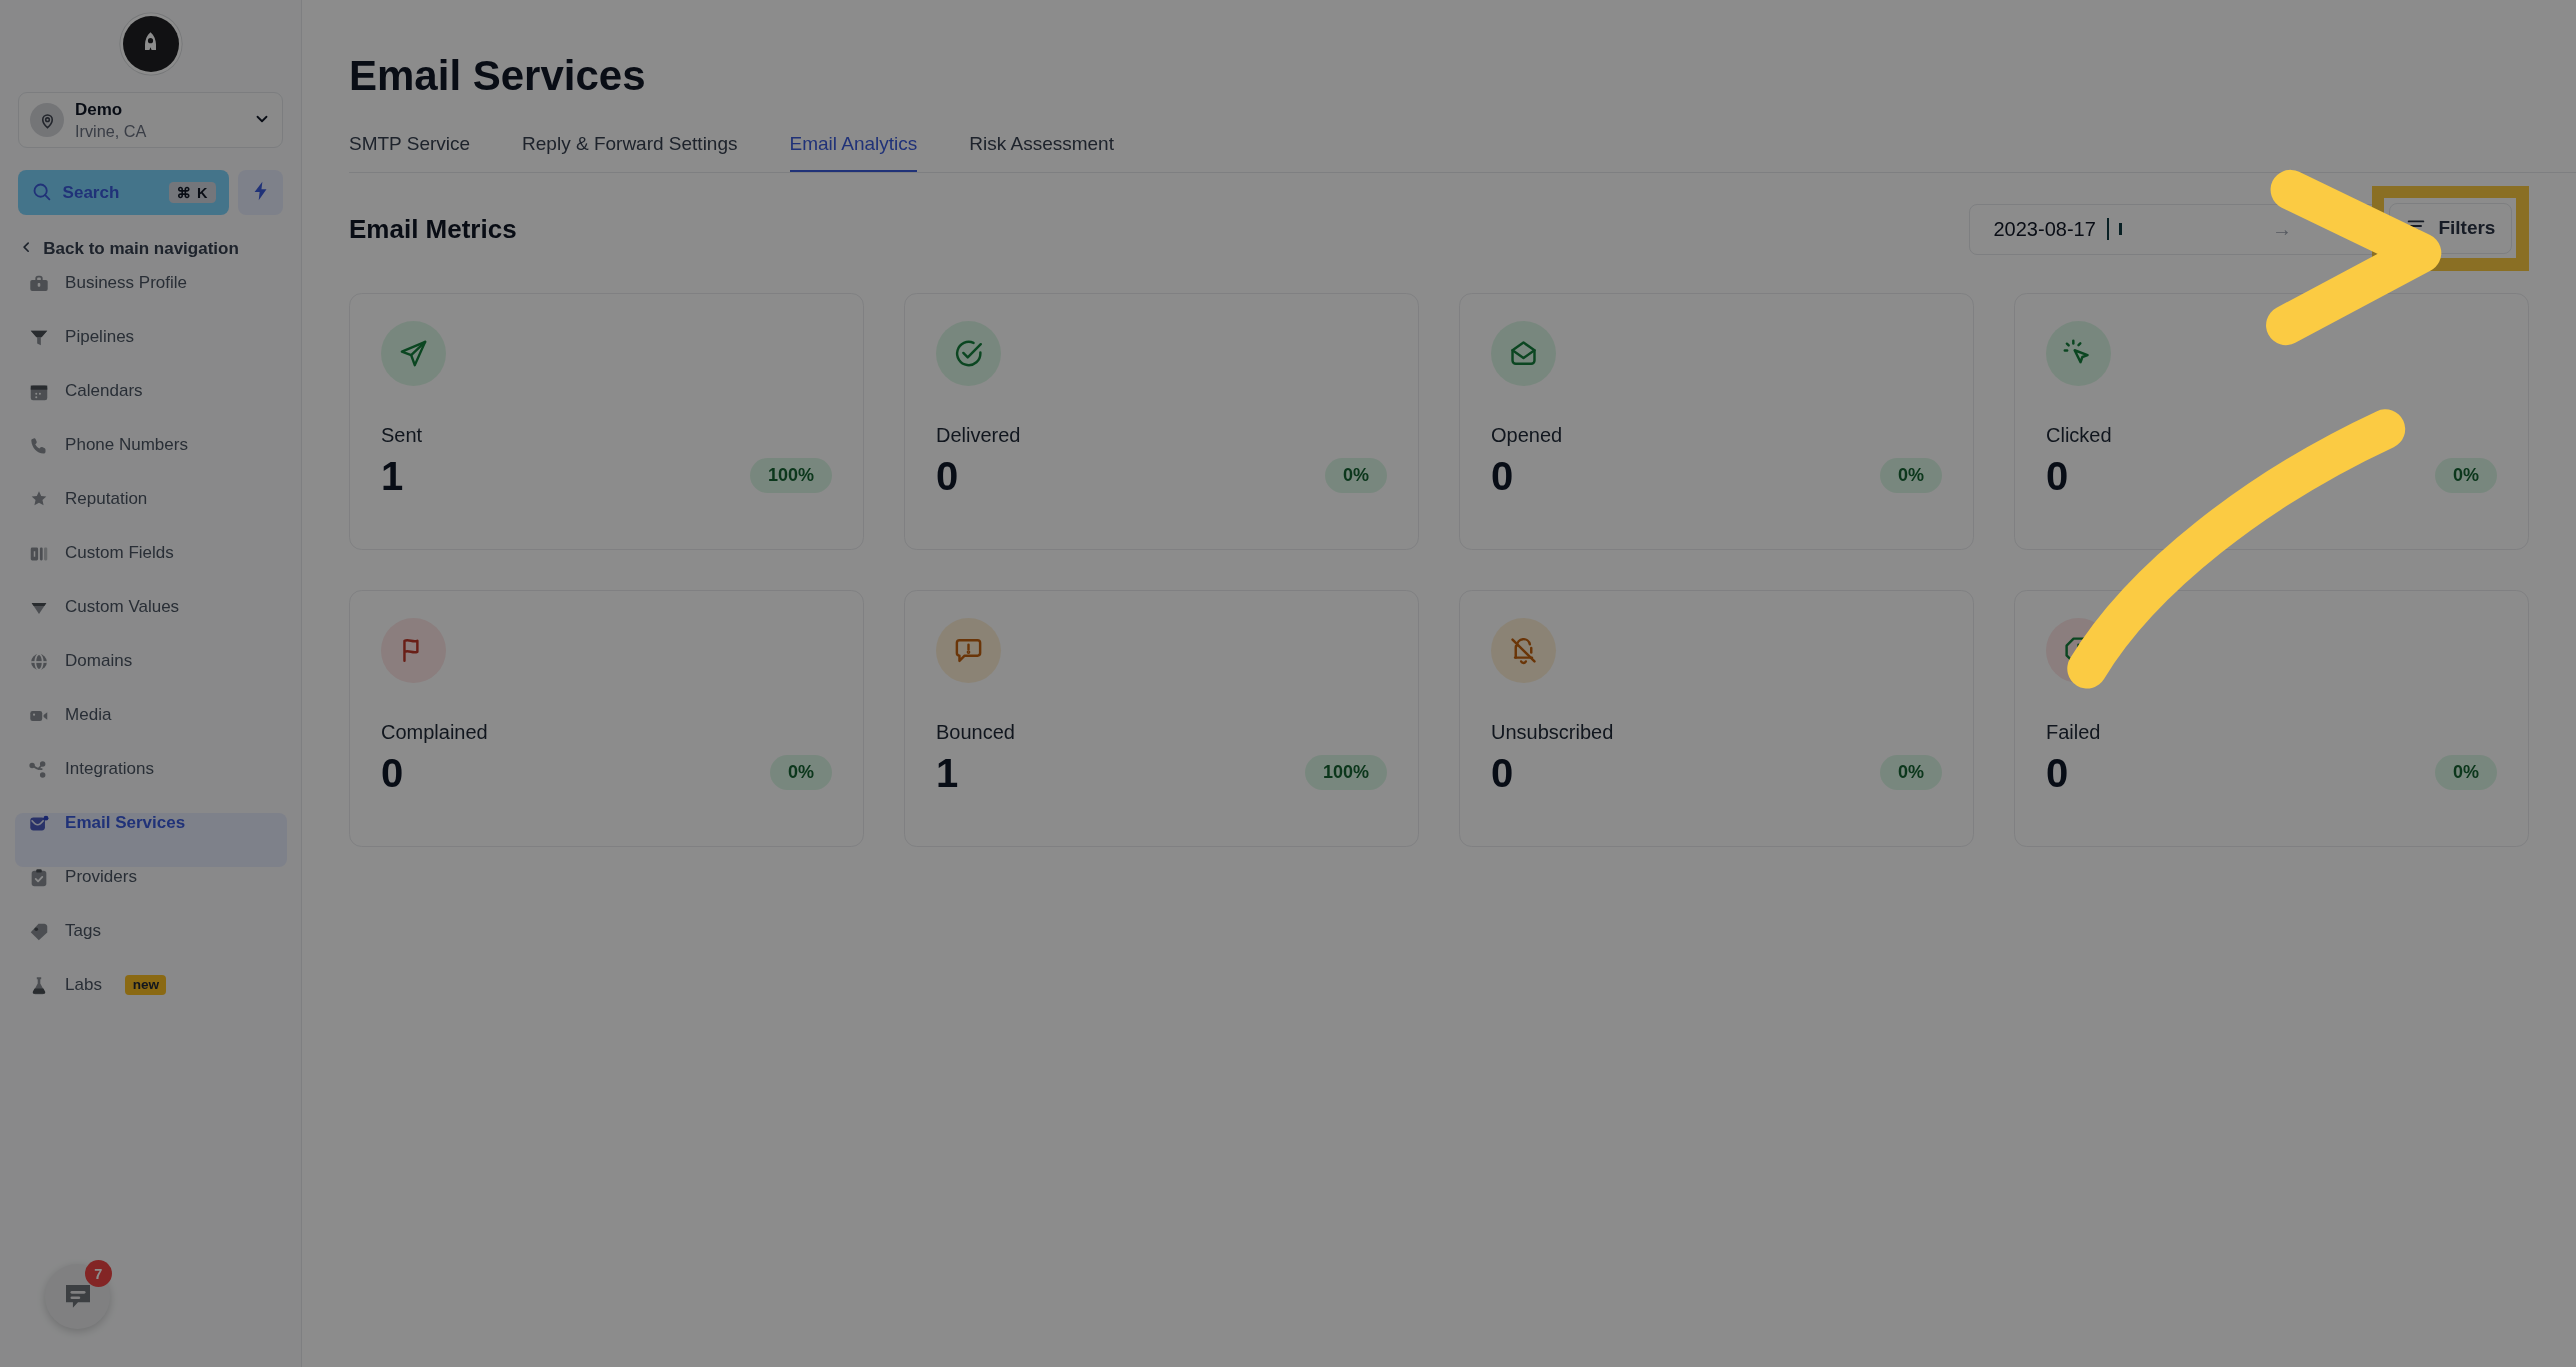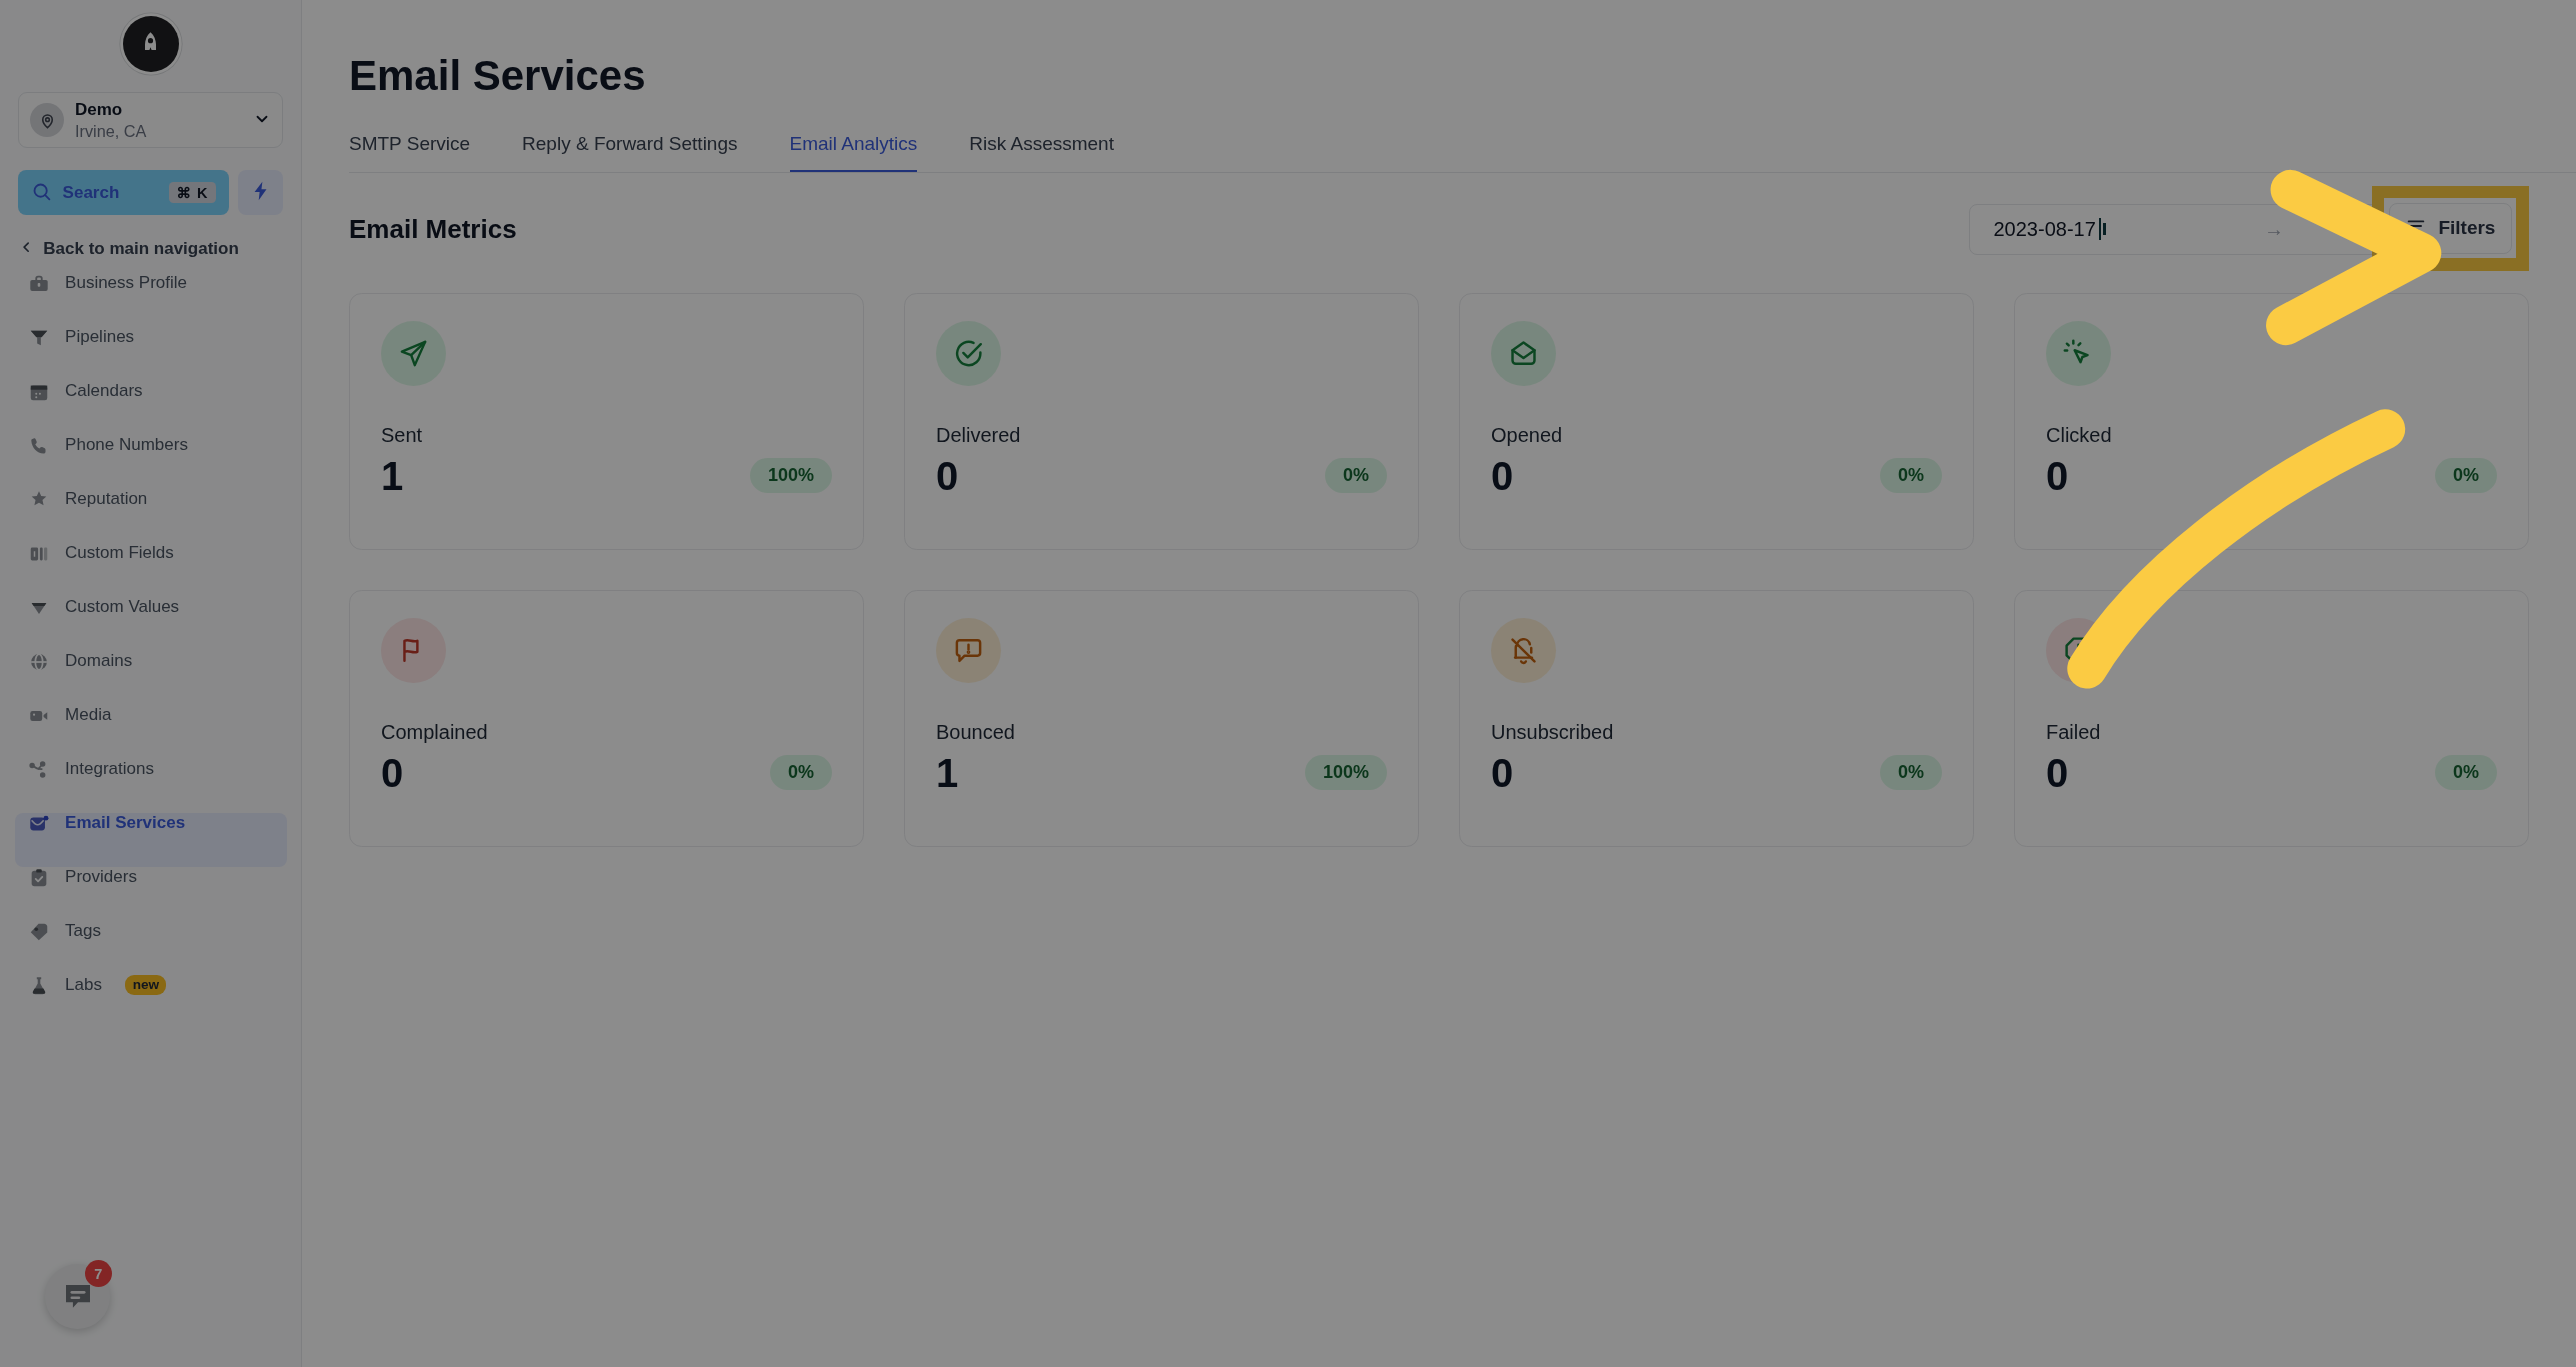--- a/index.html
+++ b/index.html
@@ -75,21 +75,21 @@
   .nav-item {
     display:flex; align-items:flex-start; gap: 14.5px;
     height: 54px; padding: 0 12.6px; border-radius: 8.1px;
     font-size: 17px; color:#4b5563;
   }
   .nav-item.active { background:#e6ebfb; color:#3b5bdb; font-weight:600; }
   .nav-ico { width: 23.5px; height:23.5px; flex:none; display:flex; align-items:center; justify-content:center; }
   .nav-label { flex:none; }
   .badge-new {
     margin-left: 9px; background:#fbbf24; color:#1f2937;
-    font-size: 13.6px; font-weight:700; border-radius:9px; padding: 2.7px 7.2px;
+    font-size: 13.6px; font-weight:700; border-radius:4px; padding: 2.7px 7.2px;
   }
 
   
   .chat-widget { position:absolute; left: 45px; bottom: 38px; }
   .chat-circle {
     width: 65px; height:65px; border-radius:50%;
     background:#e9eaec; display:flex; align-items:center; justify-content:center;
     box-shadow: 0 2.7px 8.1px rgba(0,0,0,.18);
   }
   .chat-badge {
@@ -113,21 +113,21 @@
   .metrics-head {
     display:flex; align-items:center; justify-content:space-between;
     margin: 31px 47px 0 47px;
   }
   .metrics-title { font-size: 26px; font-weight:600; color:#111827; }
   .head-right { display:flex; align-items:center; gap: 0; position:relative; }
 
   .date-range {
     display:flex; align-items:center; height: 51px; width: 560px;
     border: 0.9px solid #e5e7eb; border-radius: 8.1px; background:#fff;
-    padding: 0 23.5px; gap: 0;
+    padding: 0 23.5px; gap: 8px;
   }
   .date-val { font-size: 20px; color:#111827; font-weight:500; }
   .caret { display:inline-block; width:2.7px; height:22px; background:#0f3b43; margin-left:2.7px; vertical-align:-3.6px;}
   .caret2 { display:inline-block; width:2.7px; height:12.6px; background:#0f3b43; margin-left:1.8px; vertical-align:-0.9px;}
   .date-arrow { flex:1; text-align:center; color:#9ca3af; font-size:20px; }
 
   
   .filters-highlight {
     position:absolute; right: 0; top: -18px;
     background: #FBCB43; padding: 12.6px;

